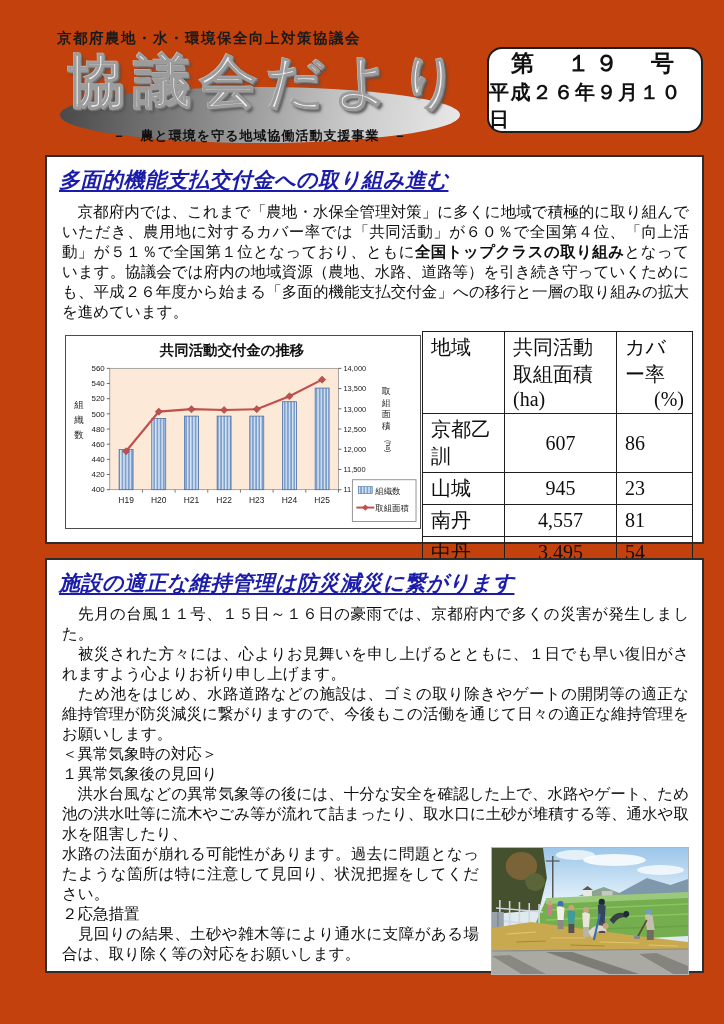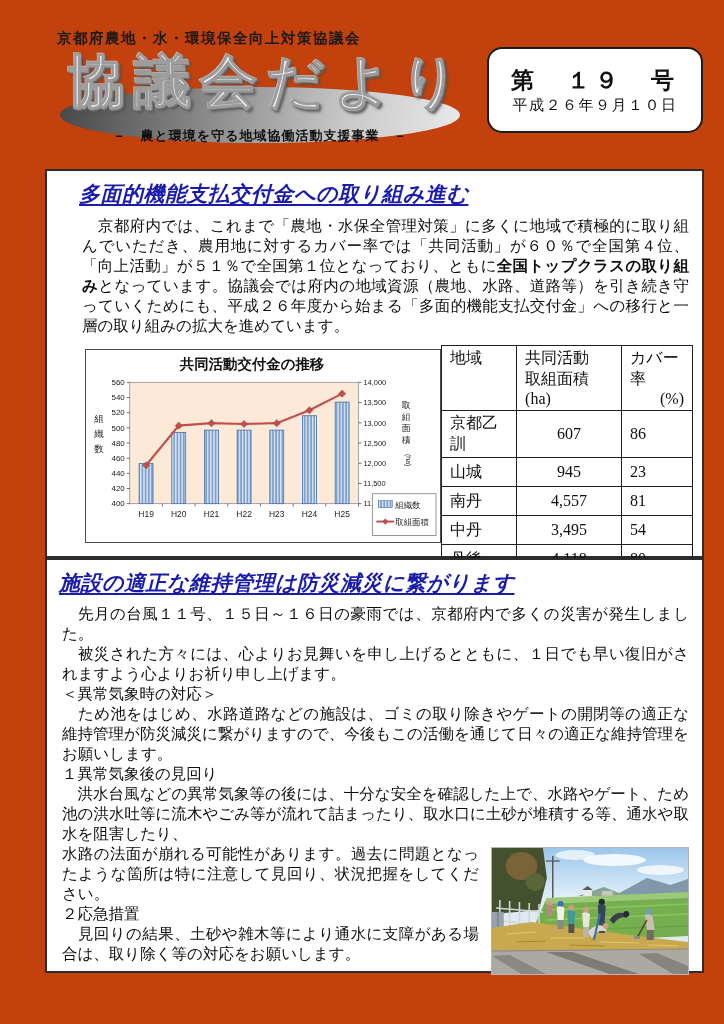--- a/index.html
+++ b/index.html
@@ -35,28 +35,28 @@
     position: absolute; left: 60px; top: 127px; width: 400px;
     text-align: center; font-size: 13px; font-weight: bold; letter-spacing: 1px; color: #101010;
     white-space: nowrap;
   }
   .issue-box {
     position: absolute; left: 487px; top: 47px; width: 216px; height: 86px;
     border: 2.5px solid #1d1d1d; border-radius: 15px; background: #fff;
     display: flex; flex-direction: column; align-items: center; justify-content: center; 
   }
   .issue-number { font-size: 23px; font-weight: bold; letter-spacing: 5px; }
-  .issue-date   { font-size: 15px; font-weight: normal; letter-spacing: 1.5px; }
+  .issue-date   { font-size: 20px; font-weight: bold; letter-spacing: 1.5px; }
 
   
   .section {
     position: absolute; left: 45px; width: 659px;
     border: 2px solid #2d2d2d; background: #fff;
   }
-  #section1 { top: 169px; height: 389px; padding-left: 20px; }
+  #section1 { top: 155px; height: 389px; }
   #section2 { top: 558px; height: 415px; }
   .section-heading {
     margin: 9px 14px 0 12px;
     font-size: 21px; font-weight: bold; font-style: italic;
     color: #1c1caa; letter-spacing: 0.5px;
     text-decoration: underline; text-underline-offset: 3px;
     white-space: nowrap;
   }
   .body-text {
     font-family: "Liberation Serif", "DejaVu Serif", serif;
@@ -73,21 +73,21 @@
     display: flex; justify-content: space-between; align-items: flex-start;
     margin: 13px 9px 0 18px;
   }
   .chart-box {
     width: 356px; height: 194px;
     border: 1px solid #4c4c4c; background: #fff;
   }
   .data-table {
     border-collapse: collapse;
     font-family: "Liberation Serif", "DejaVu Serif", serif;
-    font-size: 16px; color: #0e0e0e;
+    font-size: 20px; color: #0e0e0e;
     margin-top: -4px;
   }
   .data-table th, .data-table td { border: 1.8px solid #1f1f1f; padding: 2px 8px; }
   .data-table th { font-weight: normal; text-align: left; vertical-align: top; height: 50px; }
   .col-region { width: 82px; }
   .col-area   { width: 112px; }
   .col-cover  { width: 76px; margin-left: 36px; }
   .data-table td { height: 29px; }
   .cell-region { text-align: left; }
   .cell-area   { text-align: center; }
@@ -262,22 +262,22 @@
         </tbody>
       </table>
     </div>
   </div>
 
   <div class="section" id="section2">
     <div class="section-heading">施設の適正な維持管理は防災減災に繋がります</div>
     <div class="body-text sec2-body">
       <p>　先月の台風１１号、１５日～１６日の豪雨では、京都府内で多くの災害が発生しました。</p>
       <p>　被災された方々には、心よりお見舞いを申し上げるとともに、１日でも早い復旧がされますよう心よりお祈り申し上げます。</p>
+      <p>　ため池をはじめ、水路道路などの施設は、ゴミの取り除きやゲートの開閉等の適正な維持管理が防災減災に繋がりますので、今後もこの活働を通じて日々の適正な維持管理をお願いします。</p>
       <p>＜異常気象時の対応＞</p>
-      <p>　ため池をはじめ、水路道路などの施設は、ゴミの取り除きやゲートの開閉等の適正な維持管理が防災減災に繋がりますので、今後もこの活働を通じて日々の適正な維持管理をお願いします。</p>
       <p>１異常気象後の見回り</p>
       <p>　洪水台風などの異常気象等の後には、十分な安全を確認した上で、水路やゲート、ため池の洪水吐等に流木やごみ等が流れて詰まったり、取水口に土砂が堆積する等、通水や取水を阻害したり、</p>
       <div class="wrap-zone">
         <div class="photo-frame">
           <svg viewBox="0 0 200 126" preserveAspectRatio="none">
             <defs>
               <linearGradient id="skyGrad" x1="0" y1="0" x2="0" y2="1">
                 <stop offset="0" stop-color="#9cc6ea"></stop>
                   <stop offset="1" stop-color="#e3f1fa"></stop>
               </linearGradient>

